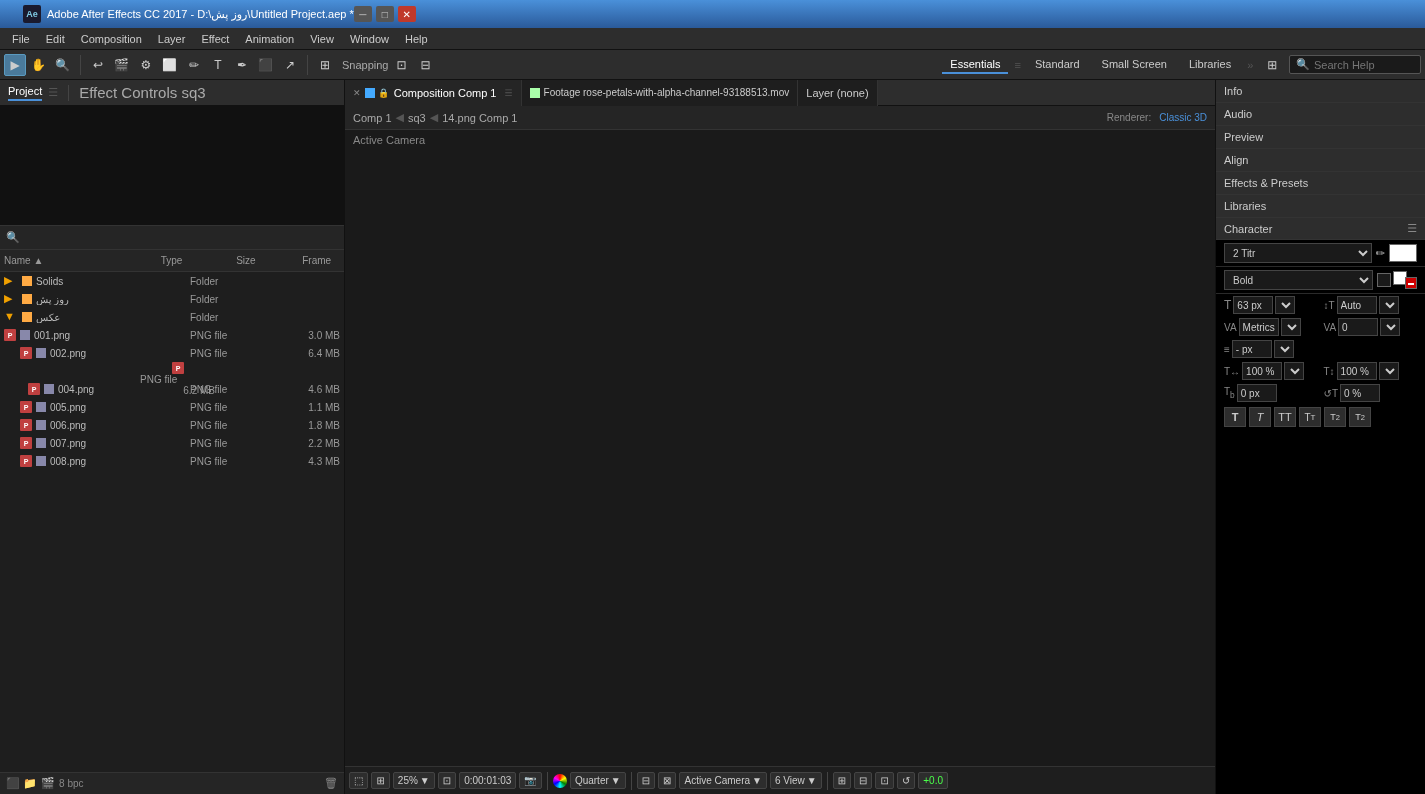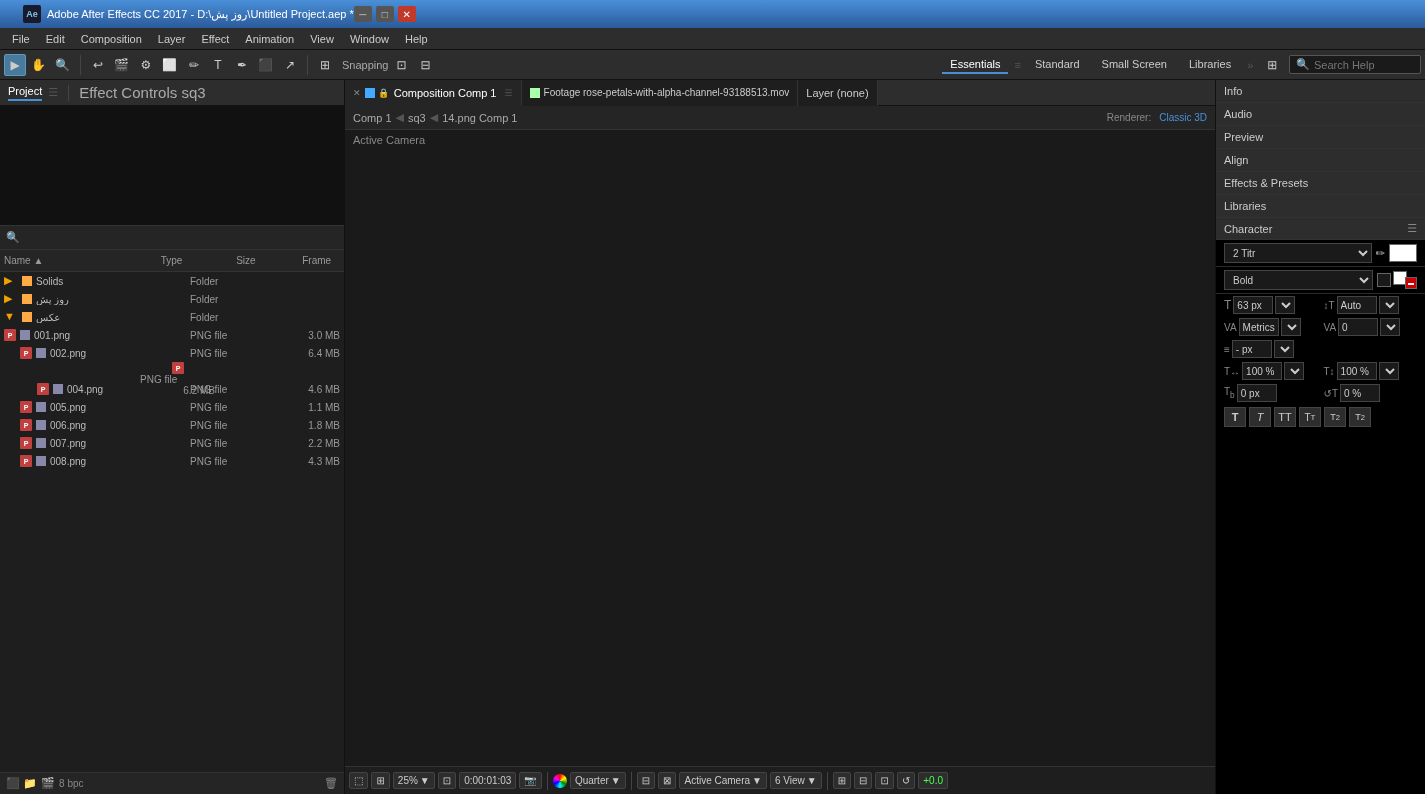--- a/index.html
+++ b/index.html
@@ -558,21 +558,21 @@
         <span class="file-type">PNG file</span>
         <span class="file-size">6.4 MB</span>
       </div>
       <div class="file-item" style="padding-left:20px;flex-direction:column;">
         <div class="png-icon file-icon">P</div>
         <span style="width:10px; height:10px; background:#8888aa; display:inline-block; margin-right:4px;"></span>
         <span class="file-name">003.png</span>
         <span class="file-type">PNG file</span>
         <span class="file-size">6.2 MB</span>
       </div>
-      <div class="file-item" style="padding-left:37px;">
+      <div class="file-item" style="padding-left:28px;">
         <div class="png-icon file-icon">P</div>
         <span style="width:10px; height:10px; background:#8888aa; display:inline-block; margin-right:4px;"></span>
         <span class="file-name">004.png</span>
         <span class="file-type">PNG file</span>
         <span class="file-size">4.6 MB</span>
       </div>
       <div class="file-item" style="padding-left:20px;">
         <div class="png-icon file-icon">P</div>
         <span style="width:10px; height:10px; background:#8888aa; display:inline-block; margin-right:4px;"></span>
         <span class="file-name">005.png</span>

